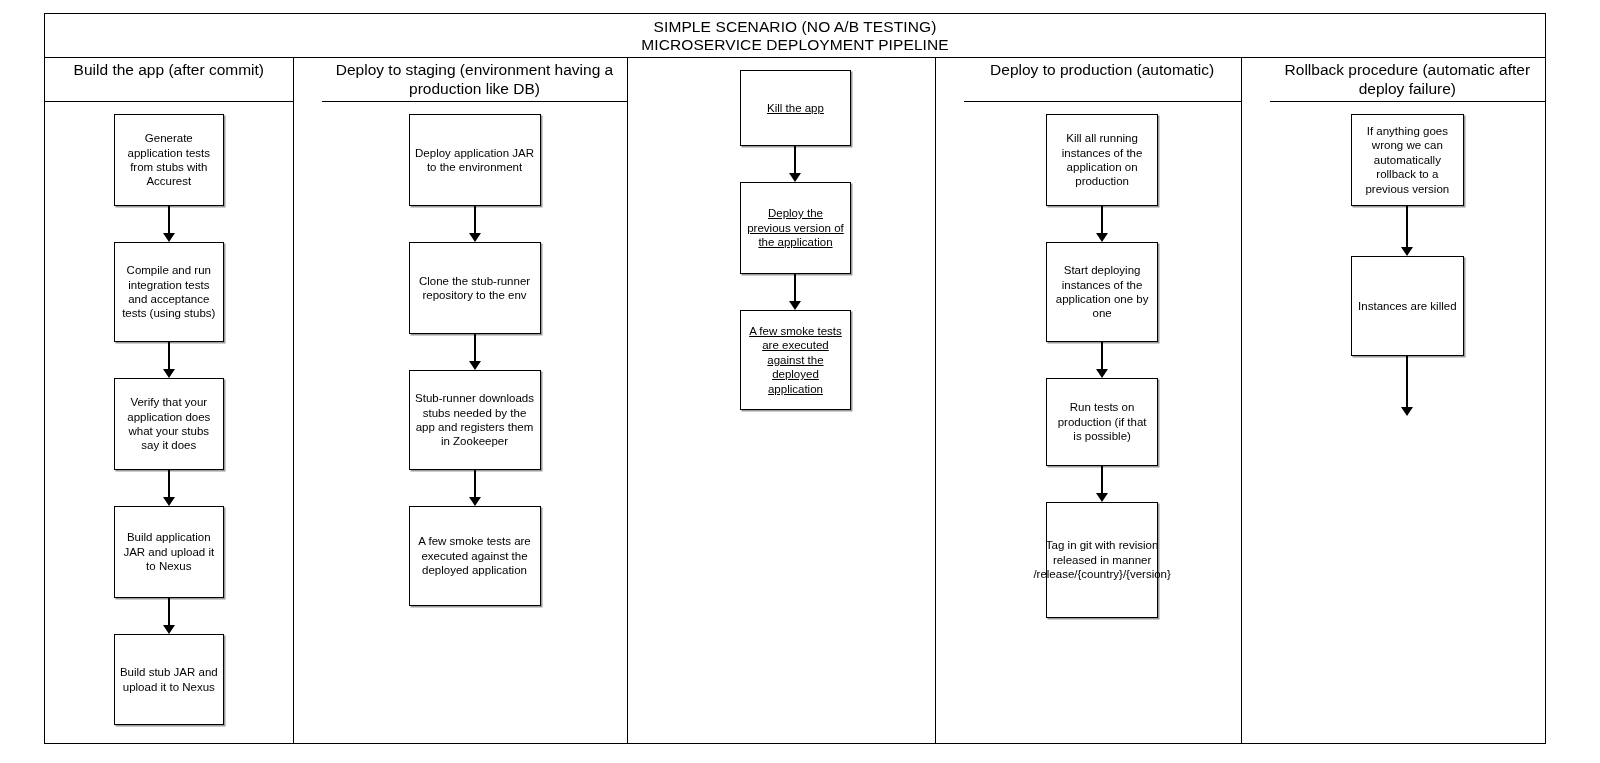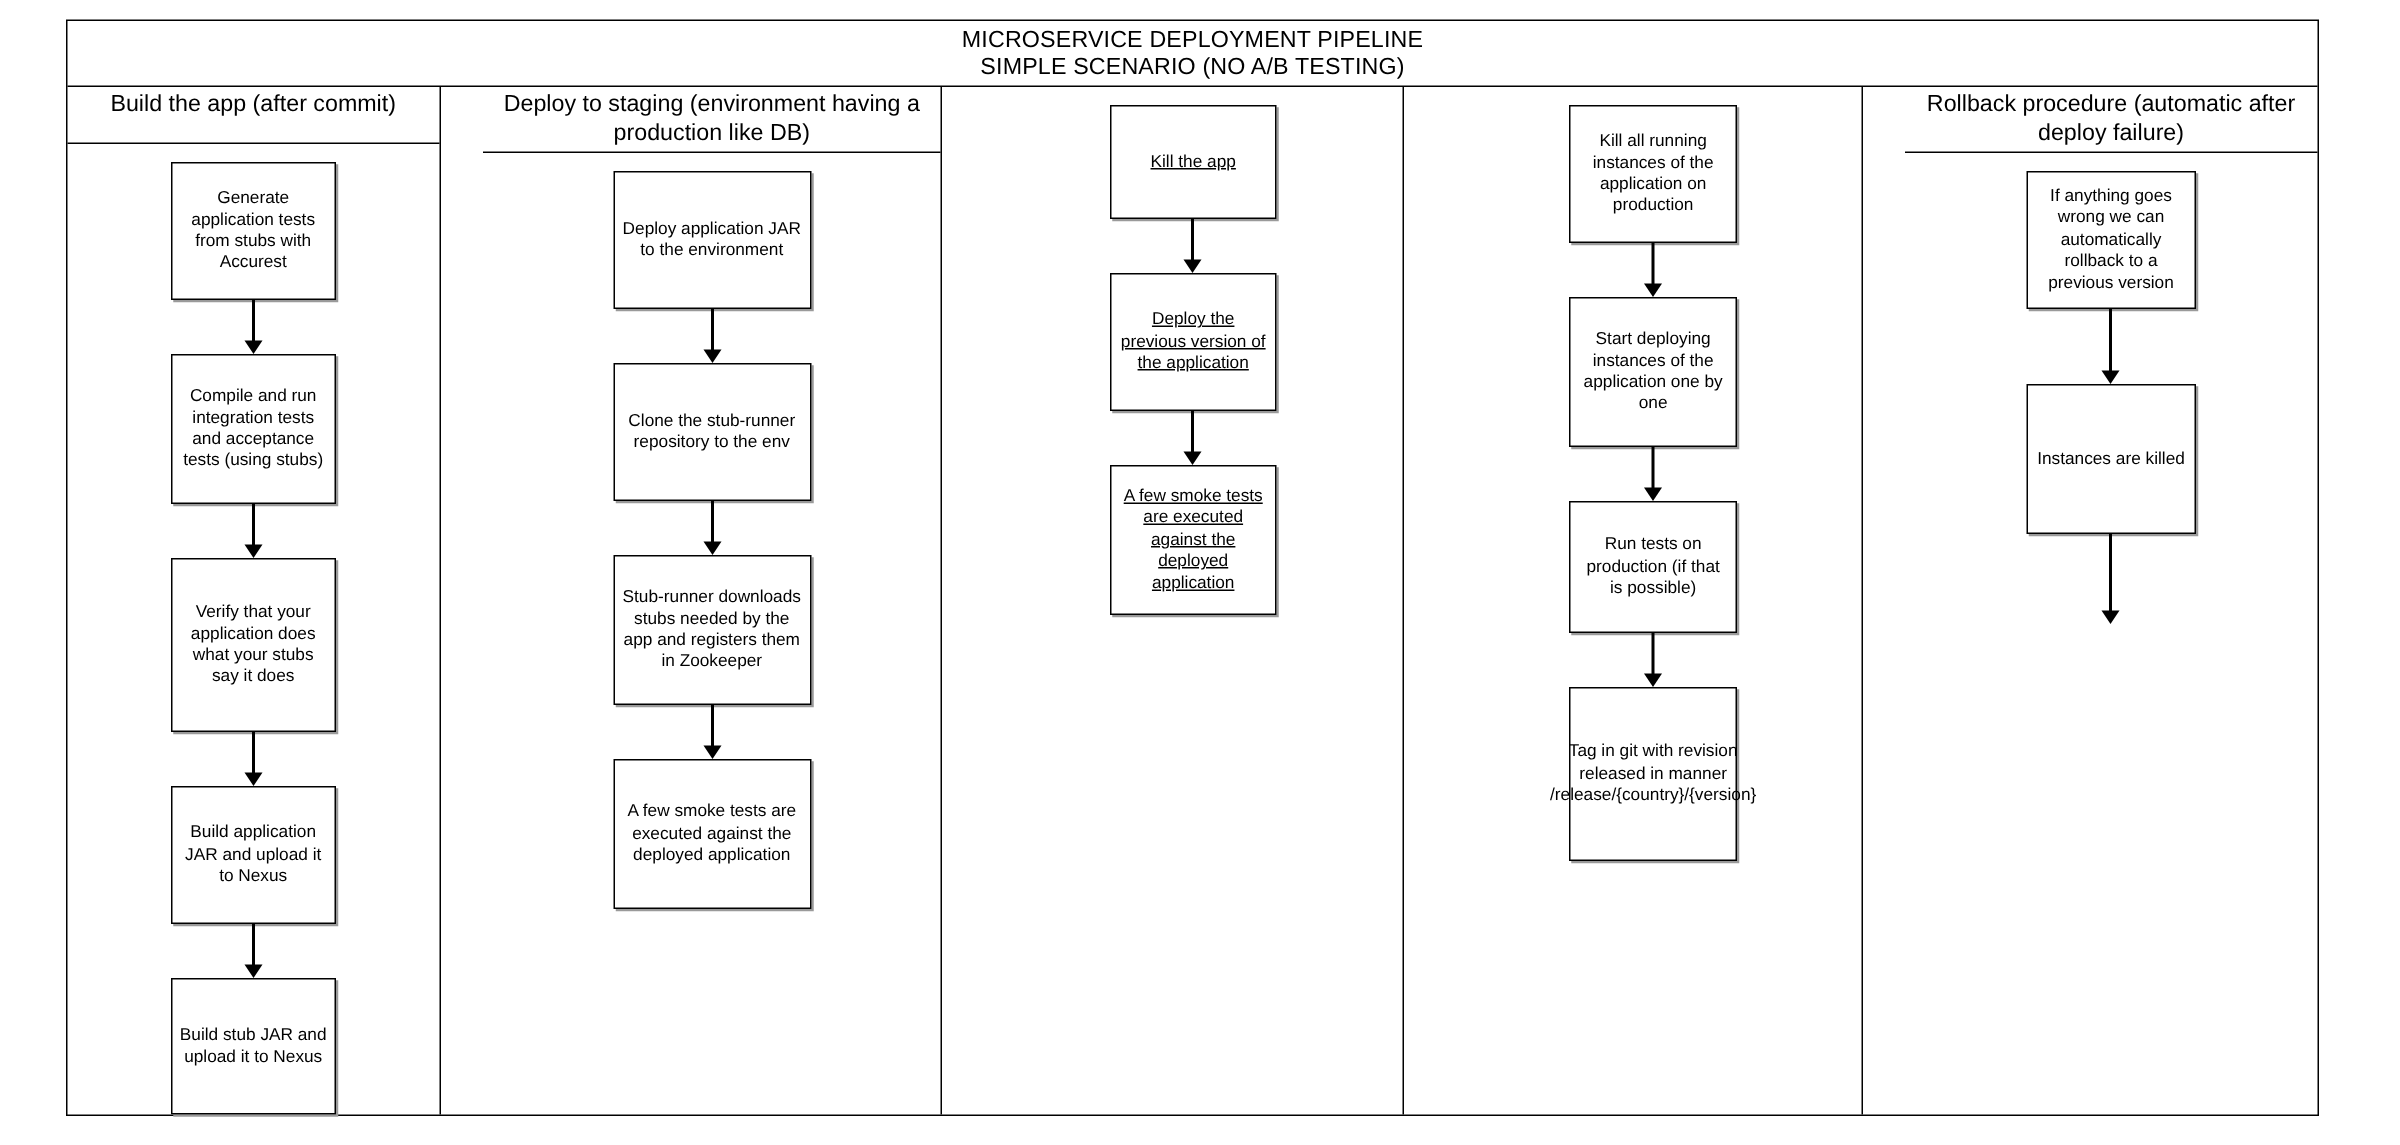--- a/index.html
+++ b/index.html
@@ -154,22 +154,22 @@
   .col-3 .node { width: 112px; }
   .col-4 .node { width: 113px; }
 </style>
 </head>
 <body>
 
 <div id="canvas">
   <div class="frame">
 
     <div class="title-band">
+      <div class="title-line">SIMPLE SCENARIO (NO A/B TESTING)</div>
       <div class="title-line">MICROSERVICE DEPLOYMENT PIPELINE</div>
-      <div class="title-line">SIMPLE SCENARIO (NO A/B TESTING)</div>
     </div>
 
     <div class="columns">
 
       <div class="column col-0">
         <div class="col-header">
           <span>Build the app (after commit)</span>
         </div>
         <div class="flow">
           <div class="node" style="height:92px">
@@ -179,21 +179,21 @@
             <div class="stem"></div>
             <div class="head"></div>
           </div>
           <div class="node" style="height:100px">
             <span class="node-text">Compile and run integration tests and acceptance tests (using stubs)</span>
           </div>
           <div class="connector" style="height:36px">
             <div class="stem"></div>
             <div class="head"></div>
           </div>
-          <div class="node" style="height:116px">
+          <div class="node" style="height:92px">
             <span class="node-text">Verify that your application does what your stubs say it does</span>
           </div>
           <div class="connector" style="height:36px">
             <div class="stem"></div>
             <div class="head"></div>
           </div>
           <div class="node" style="height:92px">
             <span class="node-text">Build application JAR and upload it to Nexus</span>
           </div>
           <div class="connector" style="height:36px">
@@ -254,20 +254,23 @@
             <div class="stem"></div>
             <div class="head"></div>
           </div>
           <div class="node" style="height:100px">
             <span class="node-text">A few smoke tests are executed against the deployed application</span>
           </div>
         </div>
       </div>
 
       <div class="column col-3">
+        <div class="col-header">
+          <span>Deploy to production (automatic)</span>
+        </div>
         <div class="flow">
           <div class="node" style="height:92px">
             <span class="node-text">Kill all running instances of the application on production</span>
           </div>
           <div class="connector" style="height:36px">
             <div class="stem"></div>
             <div class="head"></div>
           </div>
           <div class="node" style="height:100px">
             <span class="node-text">Start deploying instances of the application one by one</span>

